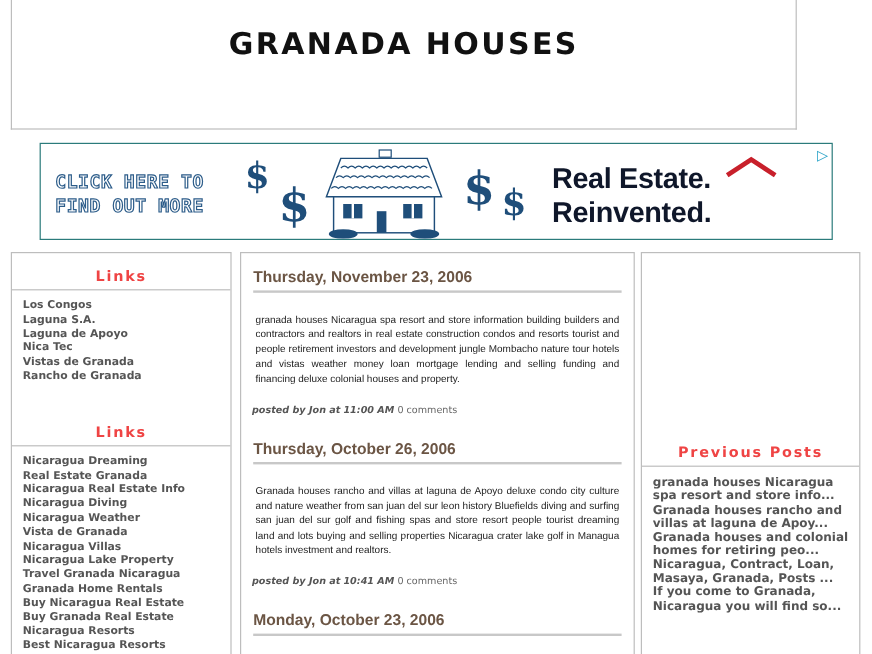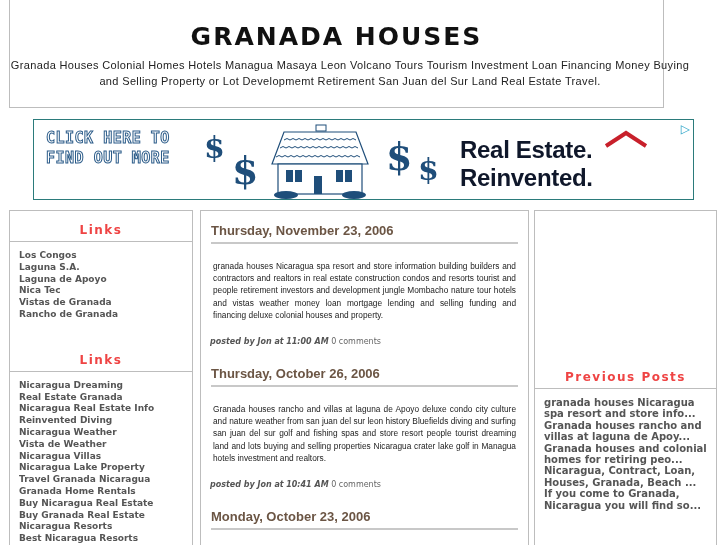--- a/index.html
+++ b/index.html
@@ -3,21 +3,21 @@
 <meta charset="utf-8">
 <style>
   html, body { margin: 0; padding: 0; background: #ffffff; }
   body { width: 727px; height: 545px; overflow: hidden; position: relative; font-family: "Liberation Sans", sans-serif; color: #333; }
 
   #header { position: absolute; left: 9px; top: 0px; width: 655px; height: 108px; border: 1px solid #bdbdbd; border-top: none; box-sizing: border-box; text-align: center; }
   #header h1 { margin: 0; padding-top: 22px; font-size: 25px; letter-spacing: 2px; font-weight: bold; color: #111; font-family: "DejaVu Sans", sans-serif; }
   #header .desc { margin: 6px auto 0; width: 680px; font-size: 11px; line-height: 16px; color: #222; letter-spacing: 0.35px; font-family: "Liberation Sans", sans-serif; }
 
   #ad { position: absolute; left: 33px; top: 119px; width: 661px; height: 81px; border: 1px solid #2b7b7b; box-sizing: border-box; background: #fff; overflow: hidden; }
-  #ad .cta { position: absolute; left: 12px; top: 8px; font-family: "DejaVu Sans Mono", monospace; font-weight: bold; font-size: 15px; line-height: 20px; color: #fff; -webkit-text-stroke: 1px #2d5d8a; letter-spacing: 0.5px; }
+  #ad .cta { position: absolute; left: 12px; top: 22px; font-family: "DejaVu Sans Mono", monospace; font-weight: bold; font-size: 15px; line-height: 20px; color: #fff; -webkit-text-stroke: 1px #2d5d8a; letter-spacing: 0.5px; }
   #ad .dollar { position: absolute; font-family: "DejaVu Serif", serif; font-weight: bold; color: #1f4e7a; }
   #ad .brand { position: absolute; left: 426px; top: 16px; font-family: "Liberation Sans", sans-serif; font-weight: bold; }
   #ad .brand .b1 { font-size: 25px; color: #1c1c1c; letter-spacing: -1px; }
   #ad .brand .b2 { font-size: 24px; color: #0f172a; margin-top: 0px; letter-spacing: -0.3px; }
   #ad .adchoice { position: absolute; right: 3px; top: 2px; color: #2ba4c8; font-size: 12px; }
 
   .panel { position: absolute; border: 1px solid #bdbdbd; box-sizing: border-box; background: #fff; }
   #left { left: 9px; top: 210px; width: 184px; height: 340px; }
   #main { left: 200px; top: 210px; width: 329px; height: 340px; }
   #right { left: 534px; top: 210px; width: 183px; height: 340px; }
@@ -34,21 +34,20 @@
   .post-footer .cm { color: #666; text-align: center; }
 
   .prev-list { list-style: none; margin: 0; padding: 0 0 0 9px; font-size: 10px; line-height: 11.4px; color: #555; font-weight: bold; font-family: "DejaVu Sans", sans-serif; }
   a { color: inherit; text-decoration: none; }
 </style>
 </head>
 <body>
 
 <div id="header">
   <h1>GRANADA HOUSES</h1>
-  <div class="desc">Granada Houses Colonial Homes Hotels Managua Masaya Leon Volcano Tours Tourism Investment Loan Financing Money Buying and Selling Property or Lot Developmemt Retirement San Juan del Sur Land Real Estate Travel.</div>
 </div>
 
 <div id="ad">
   <div class="cta">
     <div>CLICK HERE TO</div>
     <div>FIND OUT MORE</div>
   </div>
   <span class="dollar" style="left:170px;top:10px;font-size:30px;">$</span>
   <span class="dollar" style="left:198px;top:28px;font-size:38px;">$</span>
   <span class="dollar" style="left:352px;top:14px;font-size:38px;">$</span>
@@ -89,23 +88,23 @@
     <li><a>Nica Tec</a></li>
     <li><a>Vistas de Granada</a></li>
     <li><a>Rancho de Granada</a></li>
   </ul>
   <div class="side-title" style="padding-top:32px;padding-bottom:4px;">Links</div>
   <div class="side-rule"></div>
   <ul class="side-list" style="padding-top:8px;">
     <li><a>Nicaragua Dreaming</a></li>
     <li><a>Real Estate Granada</a></li>
     <li><a>Nicaragua Real Estate Info</a></li>
-    <li><a>Reinvented Diving</a></li>
+    <li><a>Nicaragua Diving</a></li>
     <li><a>Nicaragua Weather</a></li>
-    <li><a>Vista de Weather</a></li>
+    <li><a>Vista de Granada</a></li>
     <li><a>Nicaragua Villas</a></li>
     <li><a>Nicaragua Lake Property</a></li>
     <li><a>Travel Granada Nicaragua</a></li>
     <li><a>Granada Home Rentals</a></li>
     <li><a>Buy Nicaragua Real Estate</a></li>
     <li><a>Buy Granada Real Estate</a></li>
     <li><a>Nicaragua Resorts</a></li>
     <li><a>Best Nicaragua Resorts</a></li>
     <li><a>San Juan del Sur Homes</a></li>
   </ul>
@@ -135,16 +134,16 @@
   </div>
 </div>
 
 <div id="right" class="panel">
   <div class="side-title" style="padding-top:159px;padding-bottom:4px;">Previous Posts</div>
   <div class="side-rule"></div>
   <ul class="prev-list" style="padding-top:8px;">
     <li><a>granada houses Nicaragua spa resort and store info...</a></li>
     <li><a>Granada houses rancho and villas at laguna de Apoy...</a></li>
     <li><a>Granada houses and colonial homes for retiring peo...</a></li>
-    <li><a>Nicaragua, Contract, Loan, Houses, Granada, Beach ...</a></li>
+    <li><a>Nicaragua, Contract, Loan, Masaya, Granada, Posts ...</a></li>
     <li><a>If you come to Granada, Nicaragua you will find so...</a></li>
   </ul>
 </div>
 
 </body></html>

